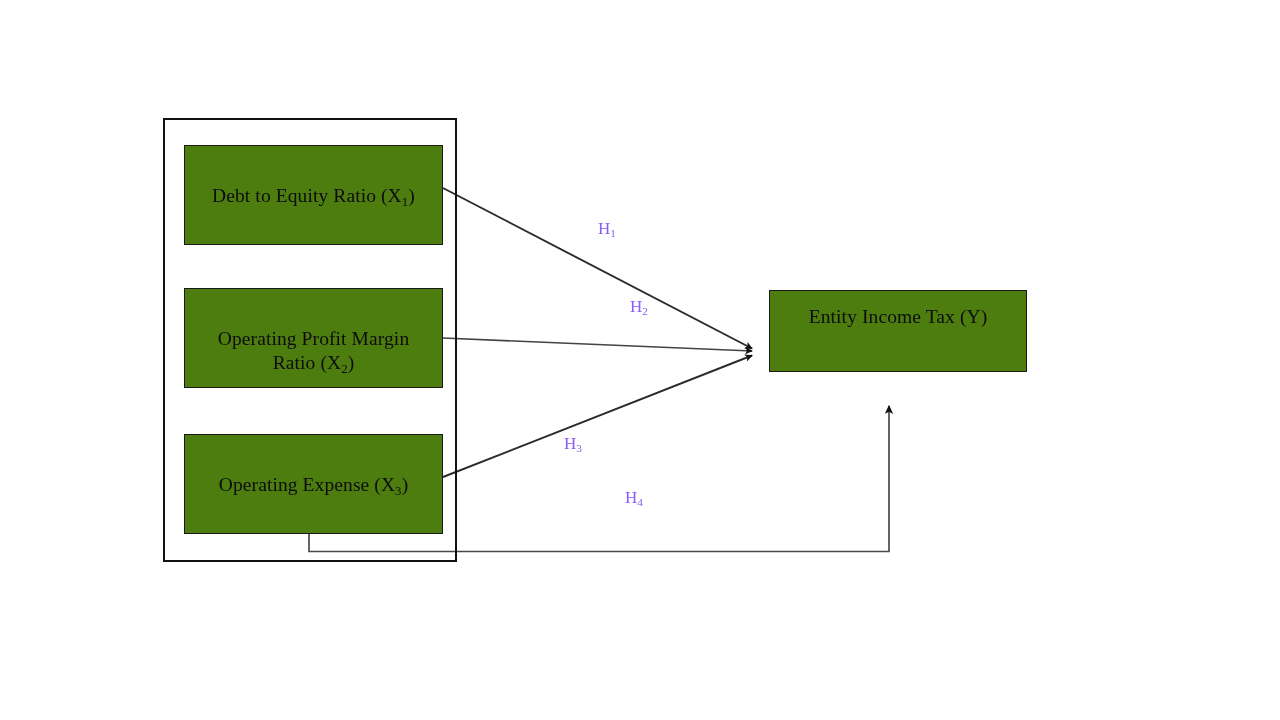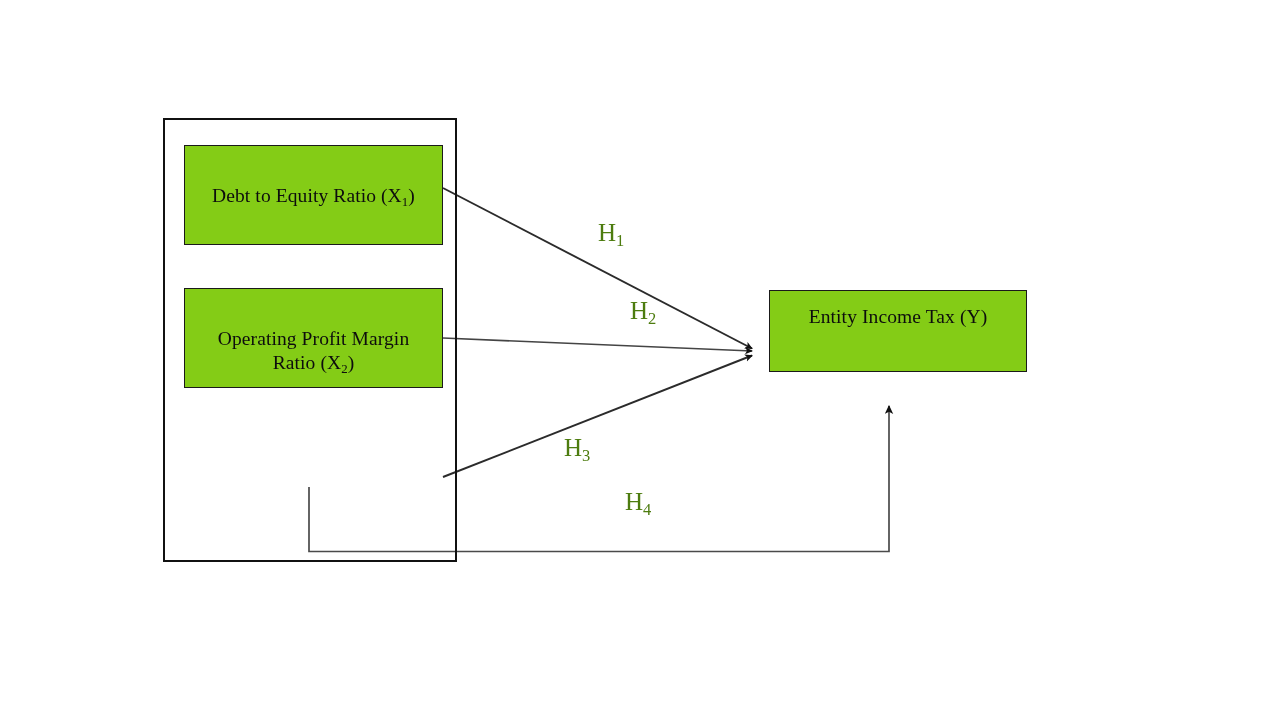--- a/index.html
+++ b/index.html
@@ -19,21 +19,21 @@
   #svg-layer {
     position: absolute;
     left: 0;
     top: 0;
     width: 1280px;
     height: 720px;
   }
   .node-box {
     position: absolute;
     box-sizing: border-box;
-    background: #84cc16;
+    background: #4d7c0f;
     border: 1.4px solid #1a1a1a;
     display: flex;
     justify-content: center;
     align-items: flex-start;
     z-index: 5;
   }
   .node-label {
     font-size: 19.5px;
     line-height: 1.22;
     color: #0d0d0d;
@@ -49,22 +49,22 @@
   }
   .group-frame {
     position: absolute;
     box-sizing: border-box;
     border: 2.4px solid #111111;
     background: transparent;
     z-index: 1;
   }
   .hyp-label {
     position: absolute;
-    font-size: 25px;
-    color: #4d7c0f;
+    font-size: 17px;
+    color: #8b5cf6;
     z-index: 6;
     white-space: nowrap;
   }
   .hyp-label sub {
     font-size: 0.66em;
     vertical-align: -0.28em;
     line-height: 0;
   }
 </style>
 </head>
@@ -99,20 +99,25 @@
     </div>
   </div>
 
   <div class="node-box" style="left:184px; top:288px; width:259px; height:100px;">
     <div class="node-label">
       <span>Operating Profit Margin
 Ratio (X</span><sub>2</sub><span>)</span>
     </div>
   </div>
 
+  <div class="node-box" style="left:184px; top:434px; width:259px; height:100px;">
+    <div class="node-label">
+      <span>Operating Expense (X</span><sub>3</sub><span>)</span>
+    </div>
+  </div>
 
   <div class="node-box" style="left:769px; top:290px; width:258px; height:82px;">
     <div class="node-label">Entity Income Tax (Y)</div>
   </div>
 
   <div class="hyp-label" style="left:598px; top:219px;">
     <span>H</span><sub>1</sub>
   </div>
 
   <div class="hyp-label" style="left:598px; top:297px;margin-left:32px;">

